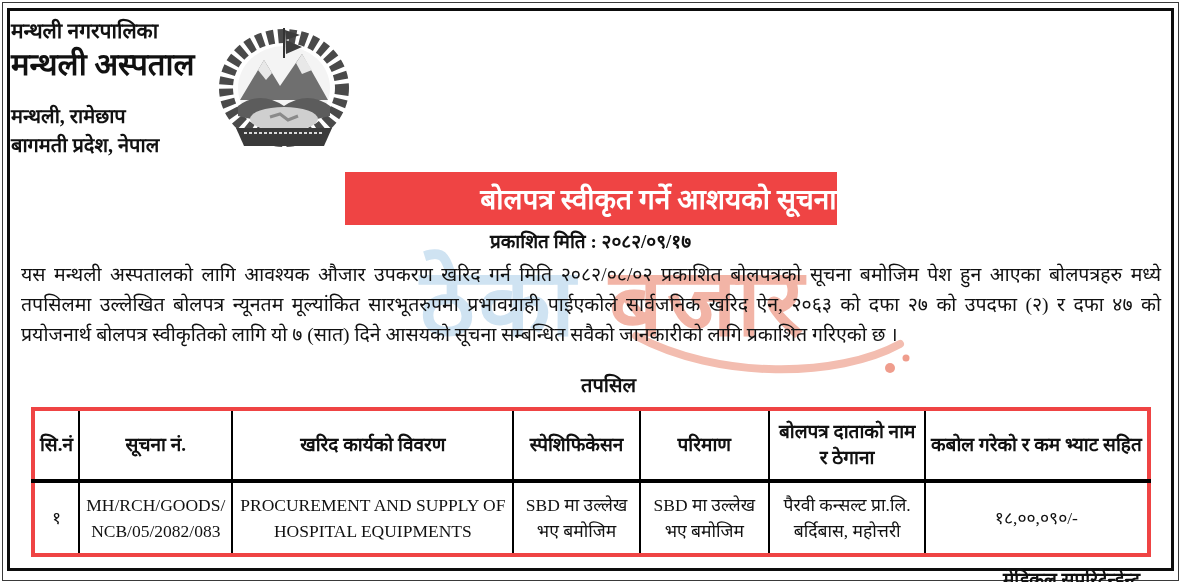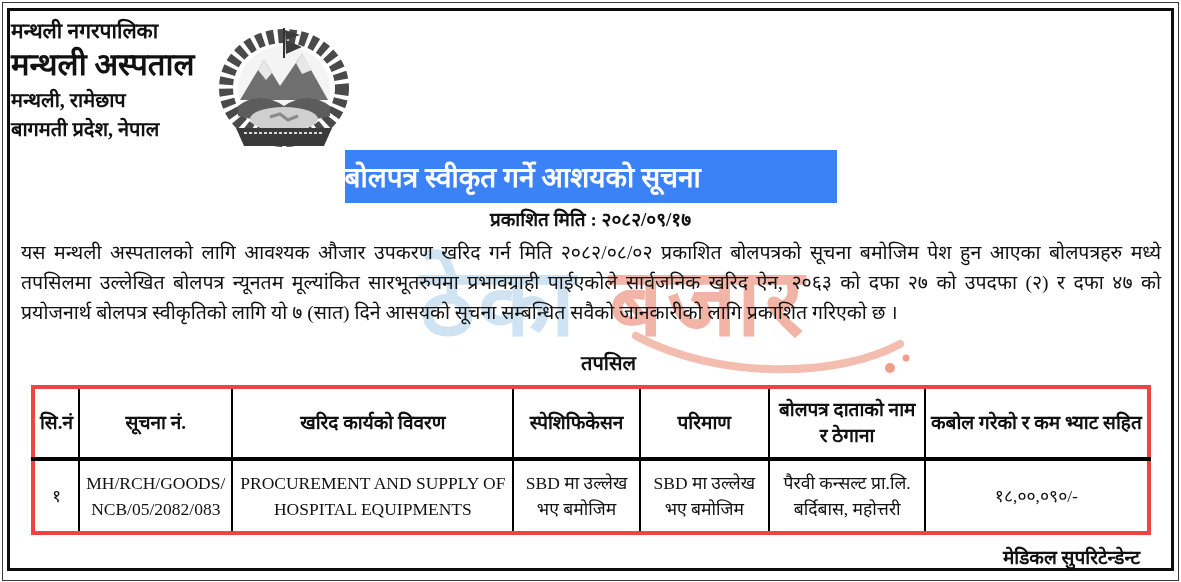--- a/index.html
+++ b/index.html
@@ -13,24 +13,24 @@
   
   .watermark{position:absolute;left:420px;top:256px;z-index:0;white-space:nowrap;
        font-weight:bold;font-size:94px;line-height:1;letter-spacing:4px;
        font-family:"Liberation Sans","DejaVu Sans",sans-serif;}
   .wm-swoosh{position:absolute;left:628px;top:328px;z-index:0;}
   
   .logo{position:absolute;left:203px;top:13px;width:140px;height:130px;}
   .head-lines{padding-top:8px;font-weight:bold;}
   .h-line1{font-size:21px;line-height:25px;}
   .h-line2{font-size:31px;line-height:42px;}
-  .h-line3{font-size:20px;line-height:29px;}
+  .h-line3{font-size:20px;line-height:29px;margin-top:16px;}
   .h-line4{font-size:20px;line-height:29px;}
-  .banner{margin:6px auto 0;width:492px;background:#3b82f6;color:#fff;
-       text-align:left;font-weight:bold;font-size:28px;padding:7px 0 8px;}
+  .banner{margin:12px auto 0;width:492px;background:#ef4444;color:#fff;
+       text-align:right;font-weight:bold;font-size:28px;padding:7px 0 8px;}
   .pubdate{text-align:center;font-weight:bold;font-size:19px;margin-top:5px;line-height:24px;}
   .bodypara{margin:6px 9px 0 10px;font-size:19.5px;line-height:30px;
        text-align:justify;position:relative;z-index:1;}
   .tapasil{text-align:center;font-weight:bold;font-size:20px;margin-top:23px;line-height:25px;padding-left:36px;}
   
   table.tender{border-collapse:collapse;width:1120px;margin:9px auto 0;
        border:4px solid #ef4444;position:relative;z-index:1;background:transparent;}
   table.tender th,table.tender td{border:2px solid #000;text-align:center;
        vertical-align:middle;padding:2px 3px;}
   table.tender th{font-weight:bold;font-size:19px;height:64px;line-height:26px;

